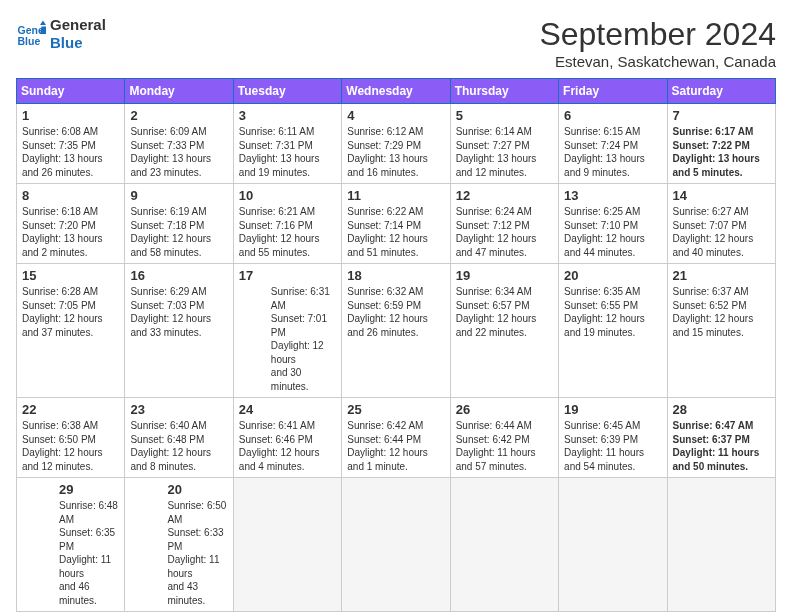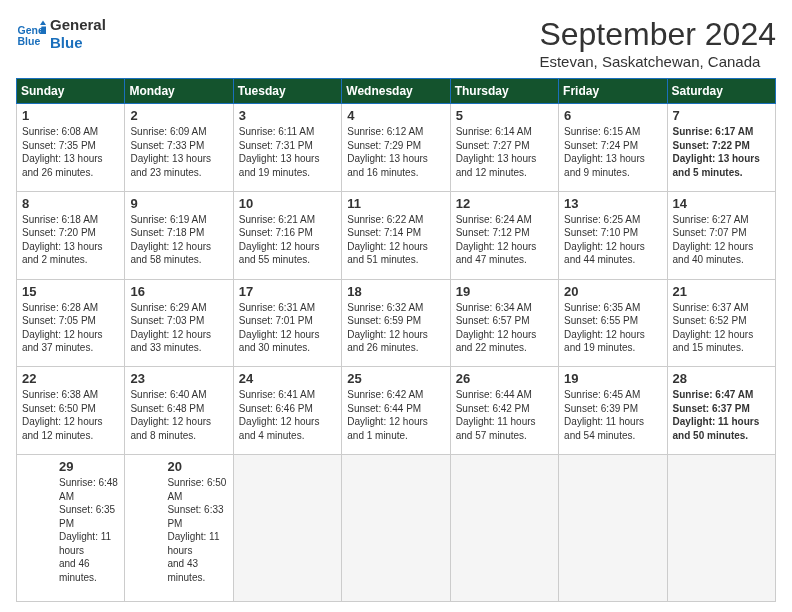--- a/index.html
+++ b/index.html
@@ -26,40 +26,40 @@
     .logo {
       display: flex;
       align-items: center;
       gap: 4px;
     }
     .logo-icon {
       width: 30px;
       height: 30px;
     }
     .title-block {
-      text-align: left;
+      text-align: right;
     }
     .month-title {
       font-size: 32px;
       font-weight: normal;
       color: #333;
     }
     .location-title {
       font-size: 15px;
       color: #333;
     }
     .calendar {
       flex: 1;
       border: 1px solid #ccc;
       border-collapse: collapse;
       width: 100%;
       table-layout: fixed;
     }
     .calendar th {
-      background: #14532d;
+      background: #8b5cf6;
       color: #fff;
       font-size: 12px;
       font-weight: bold;
       padding: 5px 4px;
       text-align: left;
       border: 1px solid #1a6fbc;
     }
     .calendar td {
       border: 1px solid #ccc;
       vertical-align: top;
@@ -235,21 +235,21 @@
           </td>
           <td>
             <span class="day-num">16</span>
             <div class="cell-info" style="white-space: pre-line;">Sunrise: 6:29 AM
 Sunset: 7:03 PM
 Daylight: 12 hours
 and 33 minutes.</div>
           </td>
           <td>
             <span class="day-num">17</span>
-            <div class="cell-info" style="white-space: pre-line;">Sunrise: 6:31 AM
+            <div class="cell-info" style="white-space: pre-line; margin-left: 32px;">Sunrise: 6:31 AM
 Sunset: 7:01 PM
 Daylight: 12 hours
 and 30 minutes.</div>
           </td>
           <td>
             <span class="day-num">18</span>
             <div class="cell-info" style="white-space: pre-line;">Sunrise: 6:32 AM
 Sunset: 6:59 PM
 Daylight: 12 hours
 and 26 minutes.</div>

